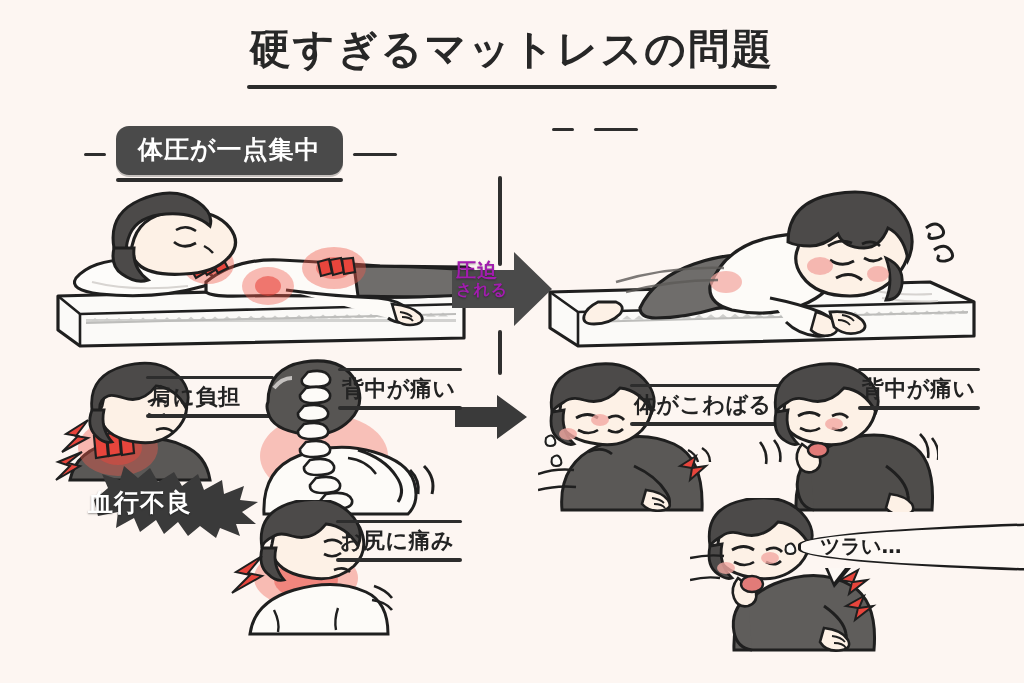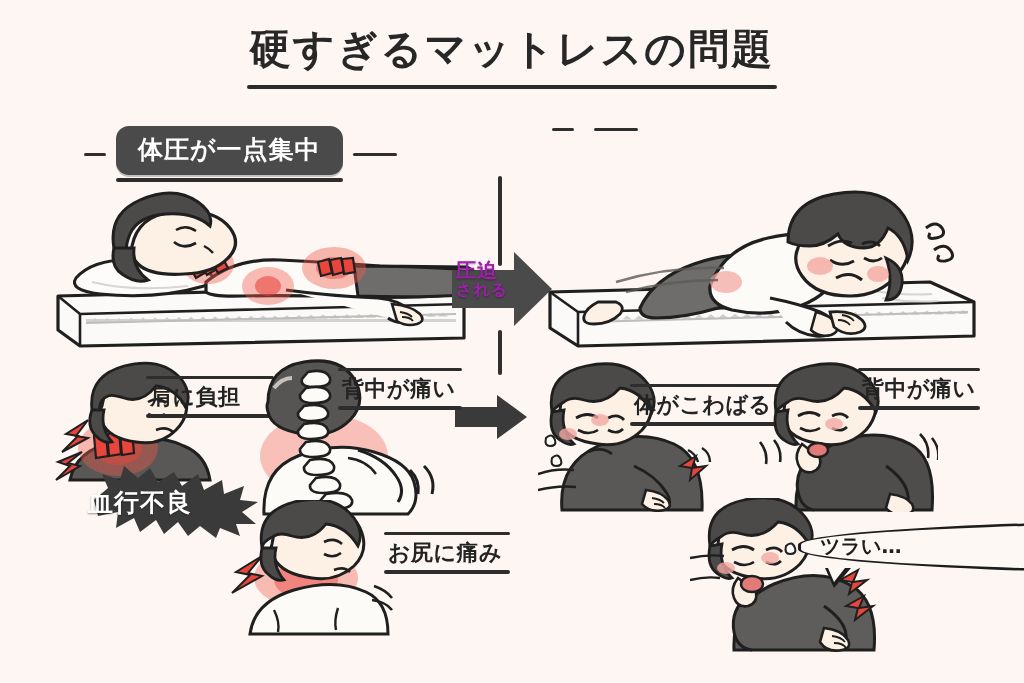--- a/index.html
+++ b/index.html
@@ -413,21 +413,21 @@
       <path d="M108 70 q10 -4 16 2" stroke="#1f1f1f" stroke-width="2.6" fill="none"></path>
 
       <g fill="#e8453c" stroke="#1f1f1f" stroke-width="2">
         <path d="M36 56 l-26 16 l14 3 l-18 18 l30 -17 l-14 -3 z"></path>
       </g>
 
       <path d="M148 86 q12 4 18 12 M146 100 q14 2 20 10" stroke="#1f1f1f" stroke-width="2.6" fill="none"></path>
     </svg>
   </div>
 
-  <div class="abs callout" style="left:336px;top:532px;margin-left:48px;">
+  <div class="abs callout" style="left:336px;top:520px;">
     <div class="bar-top" style="width:126px;"></div>
     <div class="txt">お尻に痛み</div>
     <div class="bar-bot" style="width:126px;"></div>
   </div>
 
   <div class="abs" style="left:538px;top:362px;">
     <svg width="180" height="150" viewBox="0 0 180 150">
 
       <path d="M24 148 q-4 -46 36 -64 q40 -18 76 -2 q30 14 28 66 z" fill="#5a5856" stroke="#1f1f1f" stroke-width="3"></path>
 

